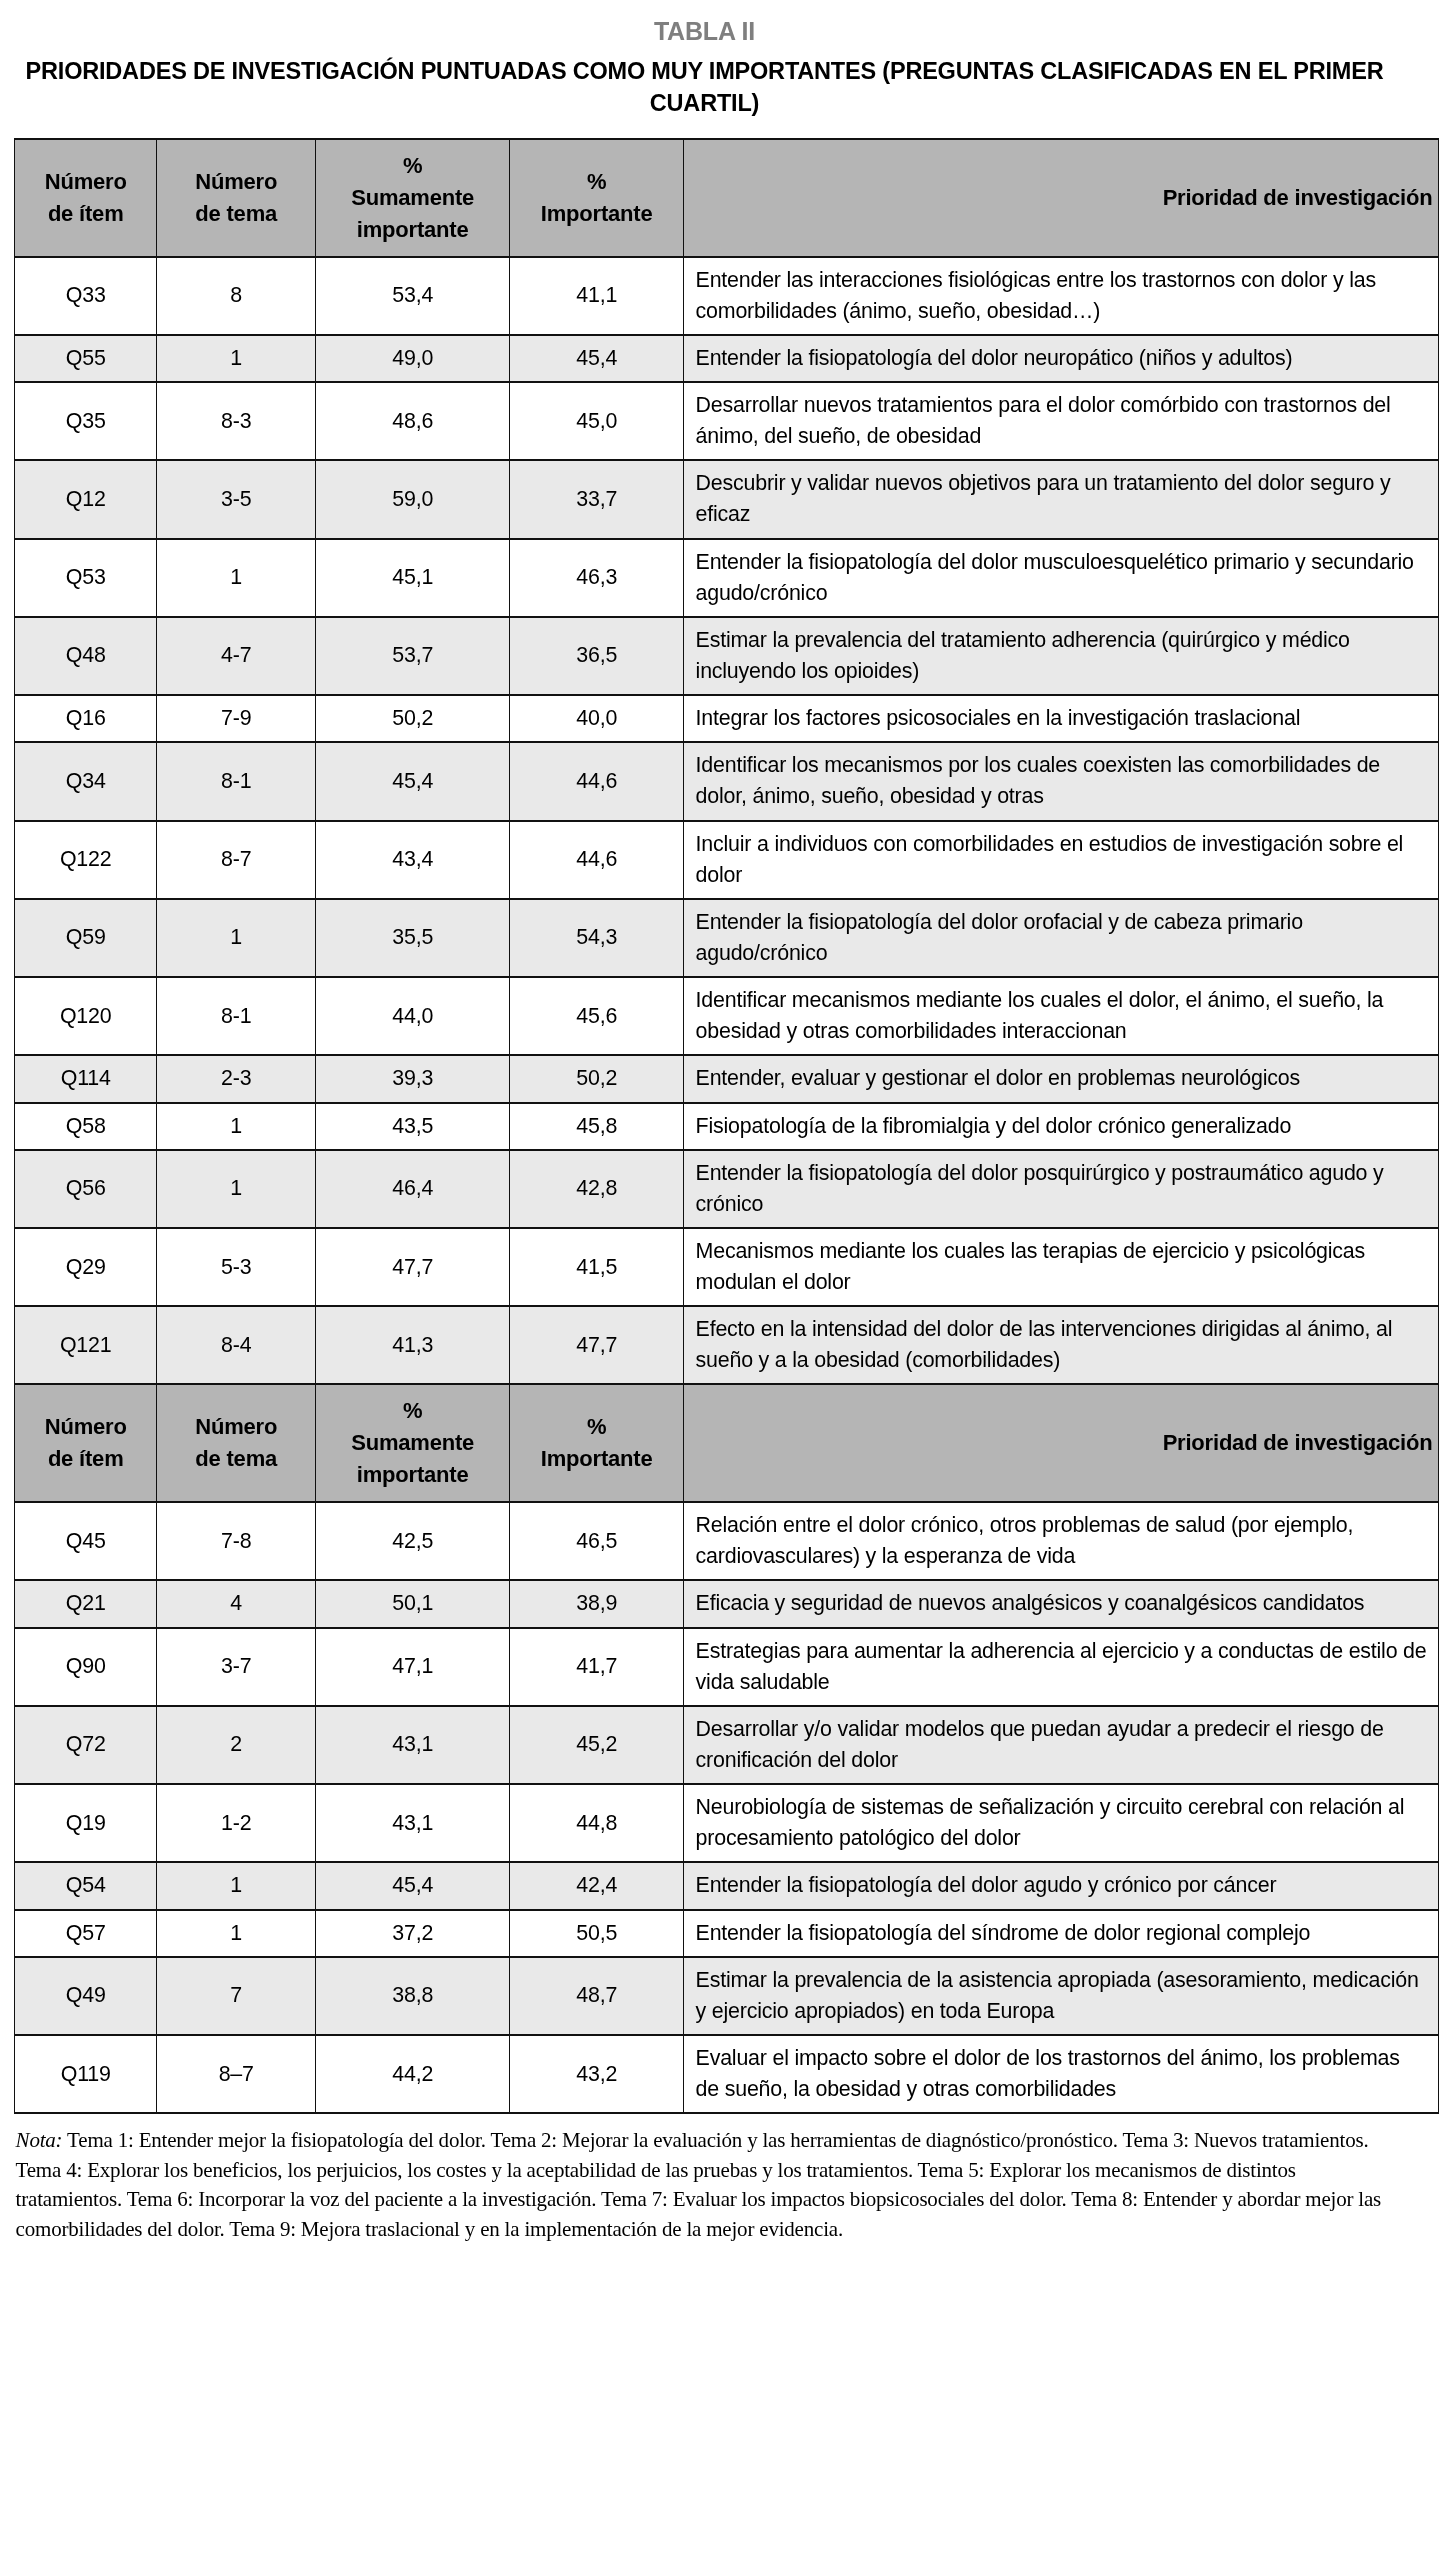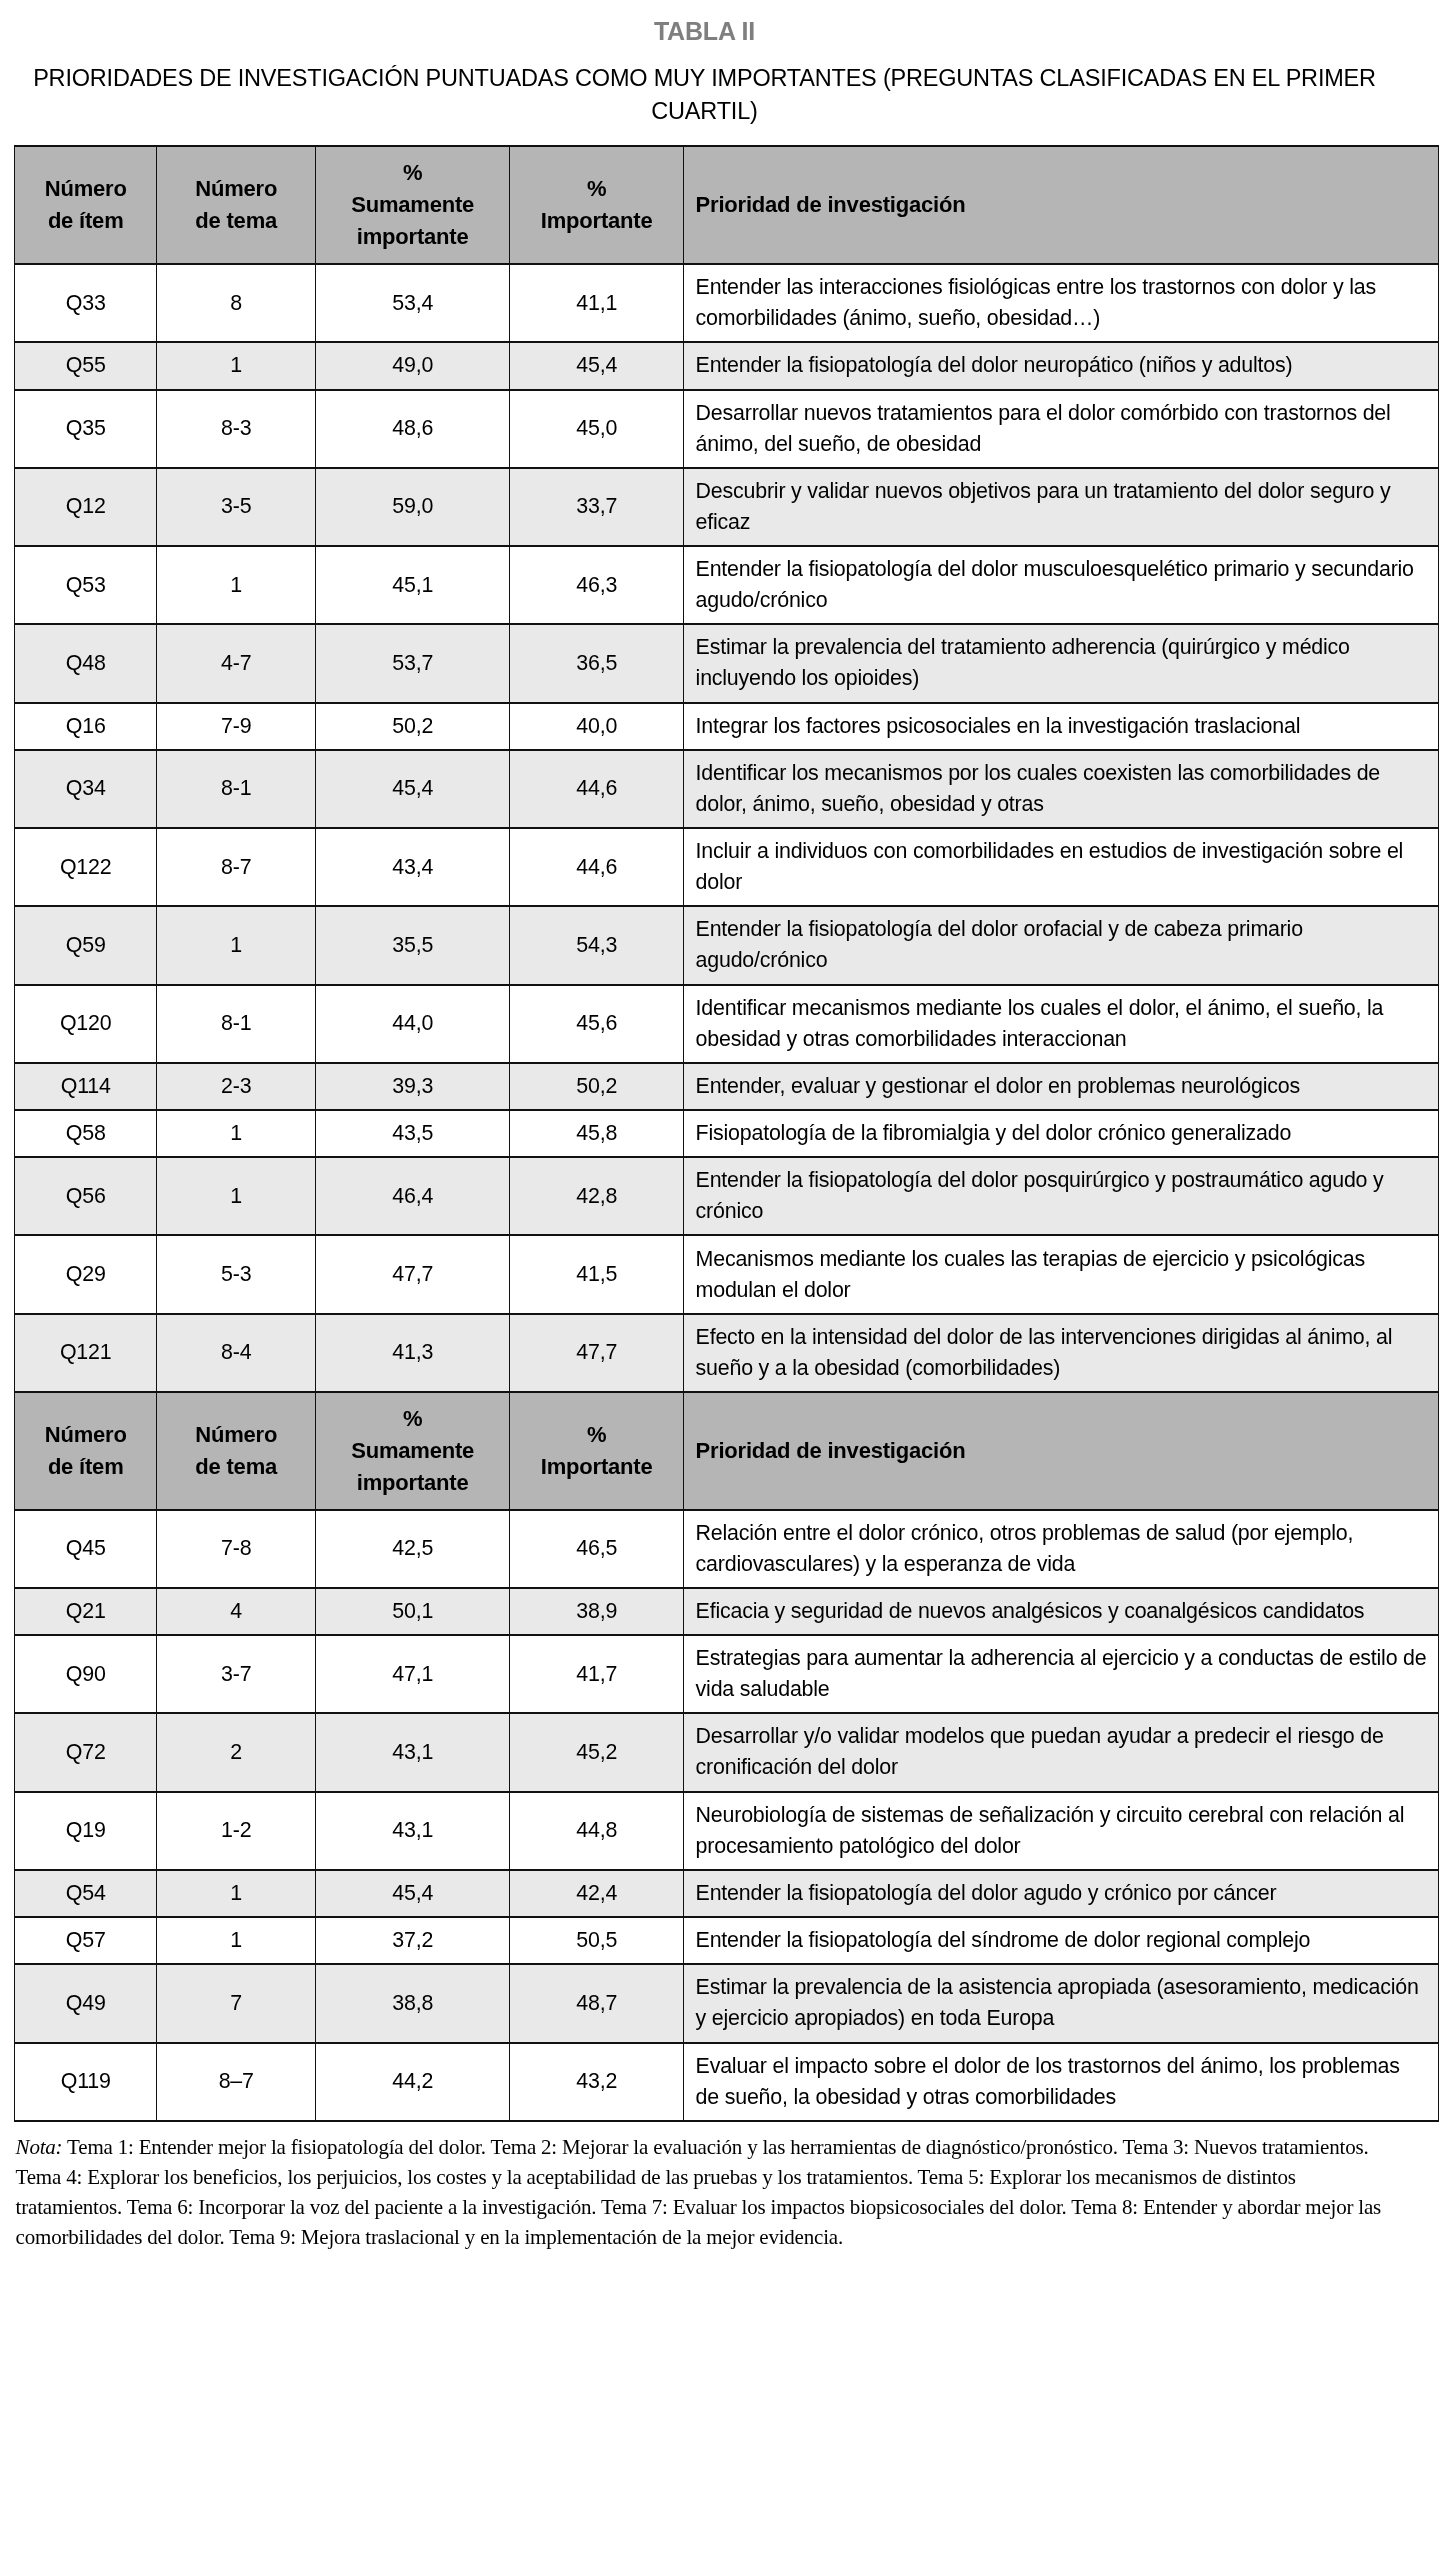--- a/index.html
+++ b/index.html
@@ -23,21 +23,22 @@
   .table-label {
     color: #7f7f7f;
     font-weight: bold;
     font-size: 25px;
     margin-bottom: 8.5px;
   }
   .table-title {
     font-size: 23.5px;
     line-height: 1.38;
     max-width: 1417px;
-    margin: 16px auto;
+    margin: 8px auto;
+    font-weight: bold;
   }
   table.priorities {
     border-collapse: collapse;
     table-layout: fixed;
     width: 1425px;
     letter-spacing: -0.2px;
   }
   col.c1 { width: 142px; }
   col.c2 { width: 159px; }
   col.c3 { width: 194px; }
@@ -54,21 +55,21 @@
   th {
     background: #b5b5b5;
     font-weight: bold;
     font-size: 22px;
     line-height: 1.45;
     text-align: center;
     padding: 10px 5.7px;
     white-space: pre-line;
   }
   th.p-head {
-    text-align: left;
+    text-align: right;
     padding-left: 11.4px;
     white-space: normal;
   }
   td {
     font-size: 21.4px;
     line-height: 1.45;
     padding: 7.1px 7.1px;
     background: transparent;
   }
   td.c { text-align: center; }

